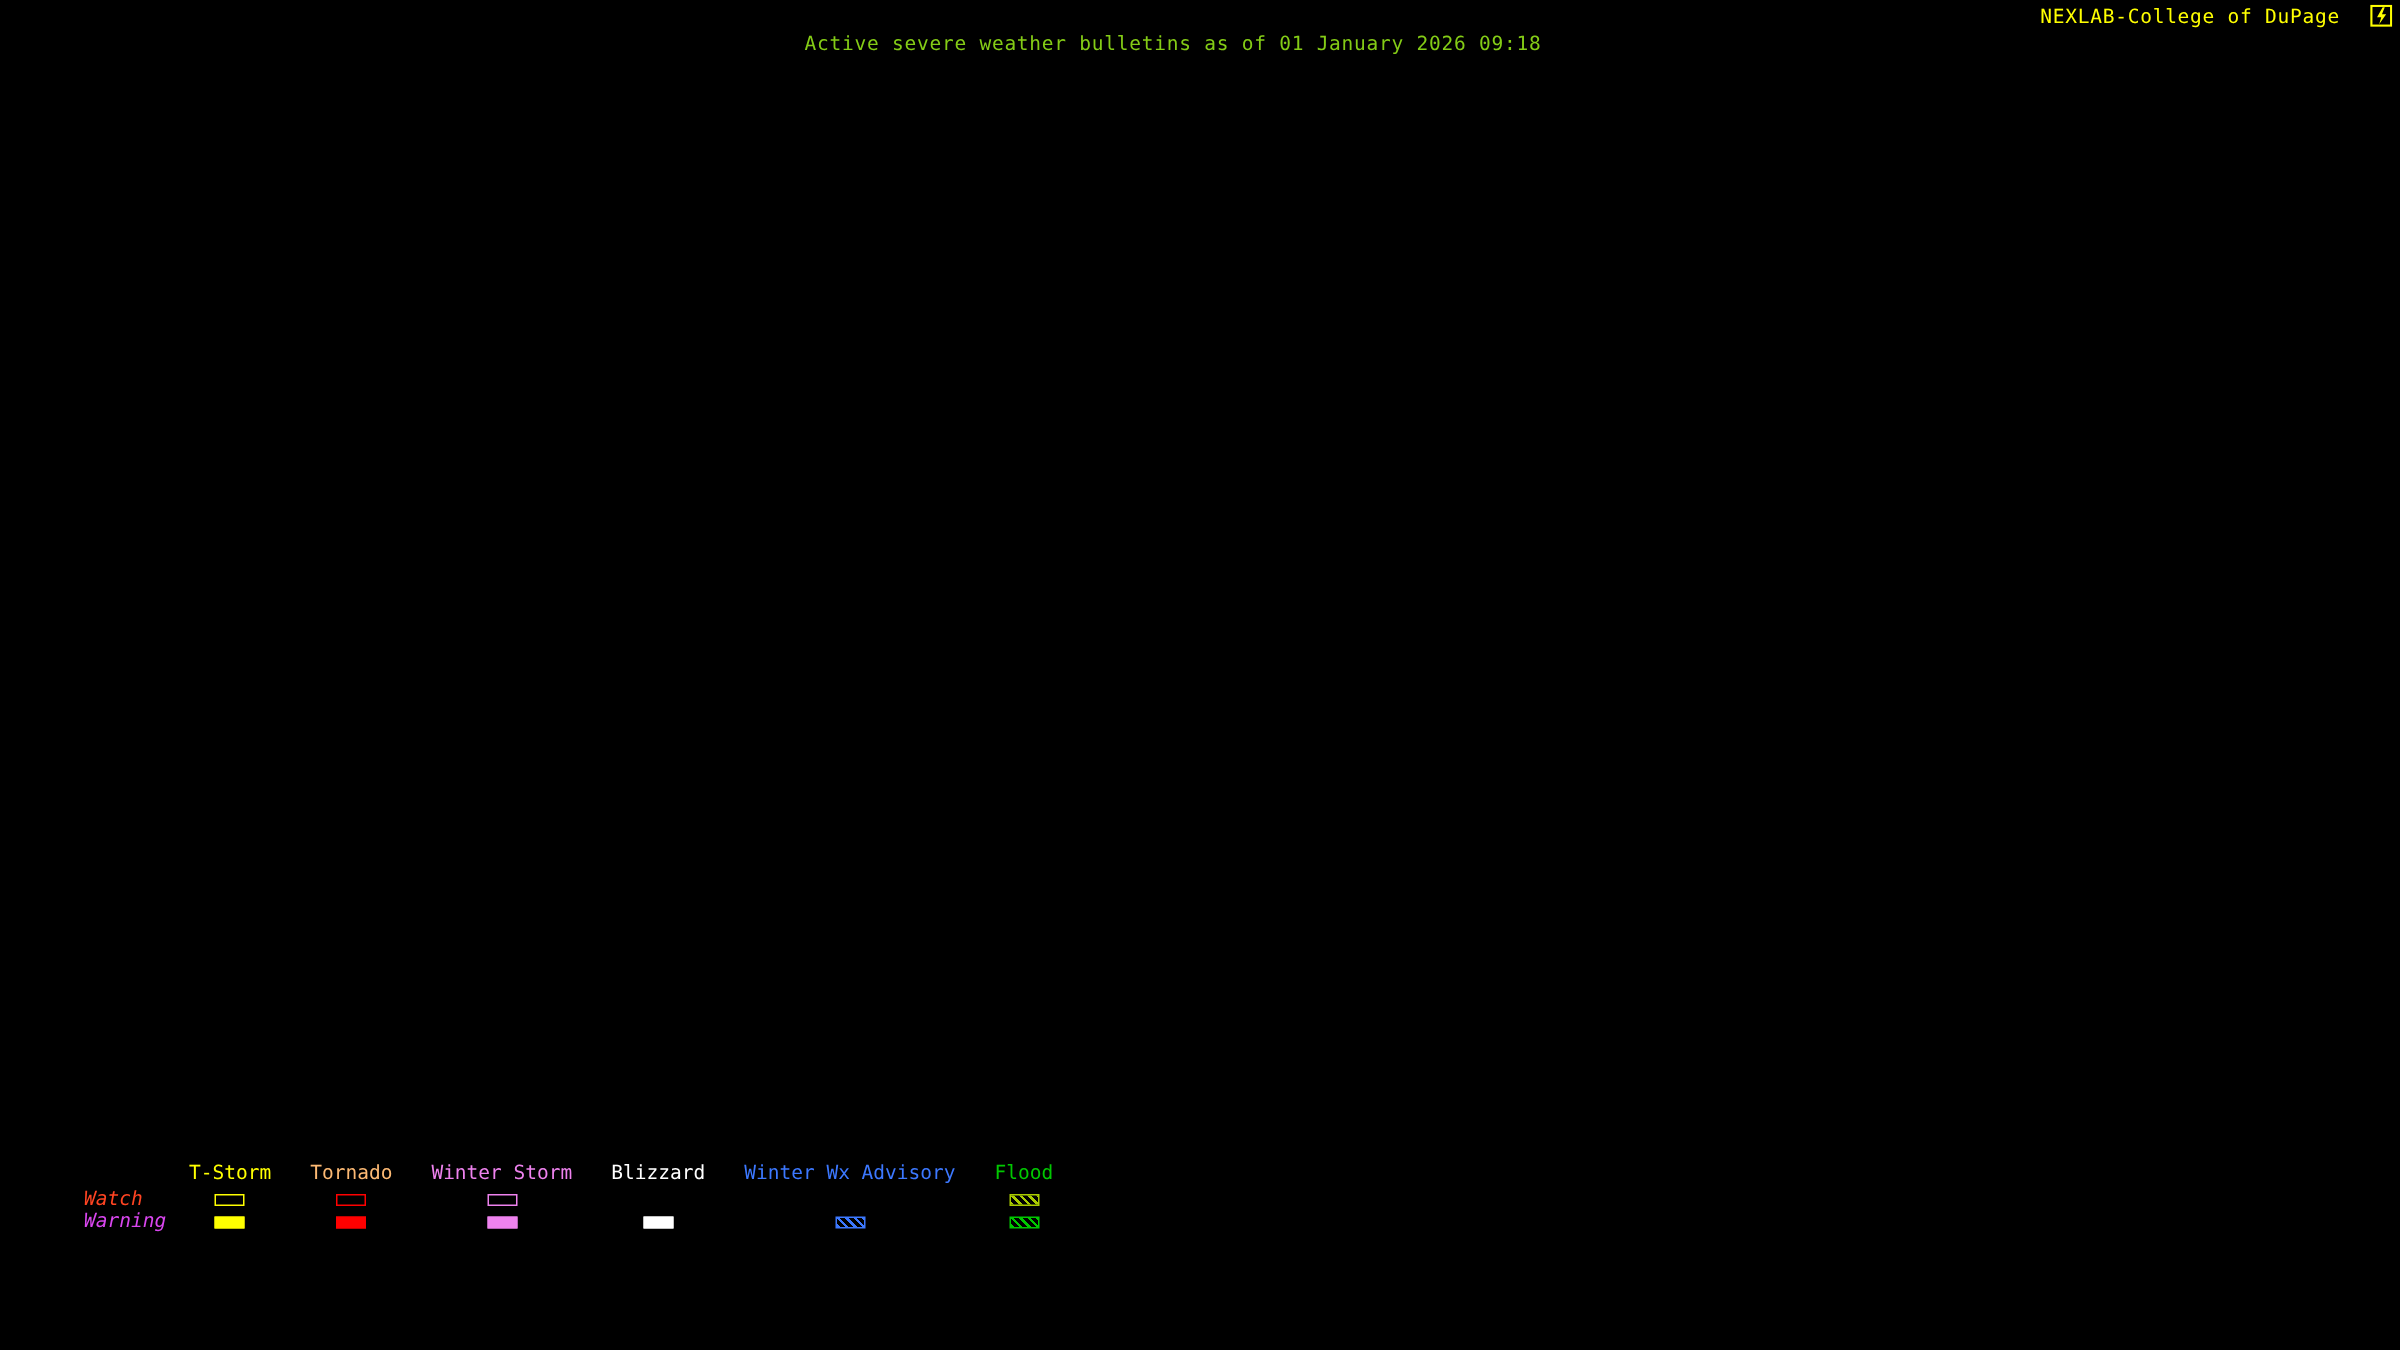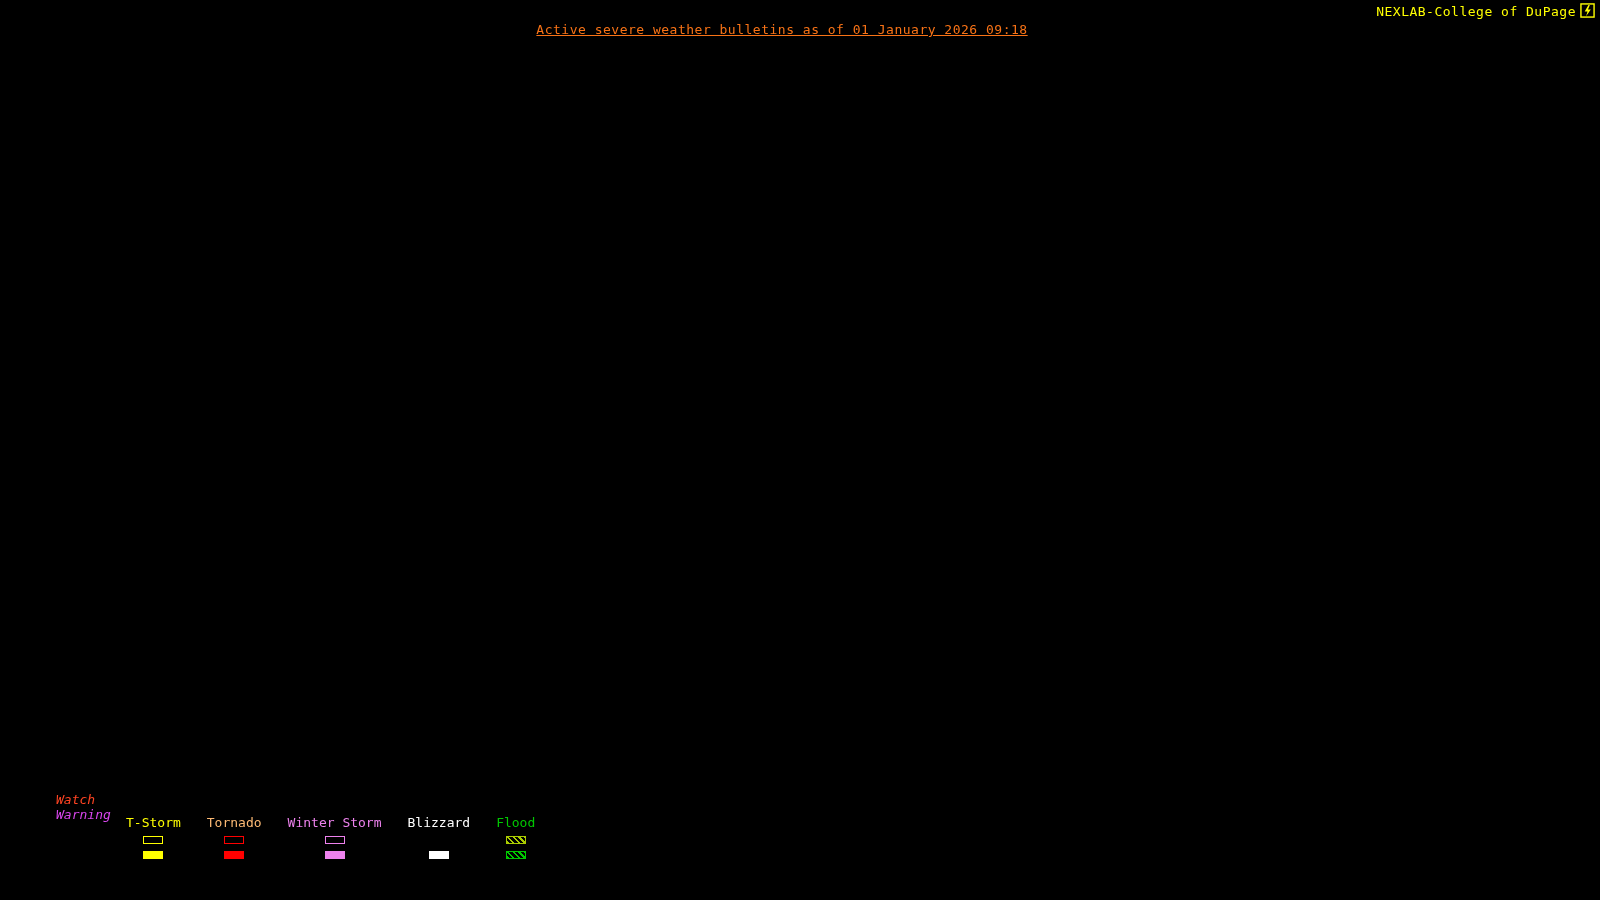--- a/index.html
+++ b/index.html
@@ -9,51 +9,51 @@
   .map-area {
     position:absolute; inset:0; background:#000;
   }
 
   .title {
     position:absolute; top:22px; left:0; right:36px;
     text-align:center; font-size:13px; letter-spacing:0.5px;
   }
 
   .brand {
-    position:absolute; top:4px; right:24px;
+    position:absolute; top:4px; right:40px;
     font-size:13px; letter-spacing:0.5px;
   }
   .brand-icon {
     position:absolute; top:3px; right:5px; width:15px; height:15px;
   }
 
   .legend {
     position:absolute; left:56px; top:776px;
     display:flex; align-items:flex-start;
     font-size:13px;
   }
   .legend-rowlabels { width:70px; }
   .legend-rowlabels .spacer { height:16px; }
   .legend-rowlabels .rowlab { height:15px; line-height:15px;font-style:italic; }
 
   .legend-cols { display:flex; gap:26px; }
-  .legend-col { text-align:center;margin-top:40px; }
+  .legend-col { text-align:center; }
   .col-label { height:16px; line-height:14px; white-space:nowrap; }
   .swatch-cell { height:15px; display:flex; align-items:center; justify-content:center; }
   .swatch {
     display:inline-block; width:20px; height:8px;
     border:1px solid; background-color:transparent;
   }
 </style>
 </head>
 <body>
 
 <div class="map-area"></div>
 
-<div class="title" style="color: #f97316; text-decoration: underline;">Active severe weather bulletins as of 01 January 2026 09:18</div>
+<div class="title" style="color: #84cc16;">Active severe weather bulletins as of 01 January 2026 09:18</div>
 
 <div class="brand" style="color: rgb(255, 255, 0);">NEXLAB-College of DuPage</div>
 <svg class="brand-icon" viewBox="0 0 16 16">
   <rect x="1" y="1" width="14" height="14" fill="none" stroke="#ffff00" stroke-width="1.5"></rect>
   <path d="M9 2 L5 9 L8 9 L6.5 14 L11.5 7 L8.5 7 L10.5 2 Z" fill="#ffff00"></path>
 </svg>
 
 <div class="legend">
   <div class="legend-rowlabels">
     <div class="spacer"></div>
@@ -89,20 +89,27 @@
         </div>
       </div>
       <div class="legend-col">
         <div class="col-label" style="color: rgb(255, 255, 255);">Blizzard</div>
         <div class="swatch-cell"></div>
         <div class="swatch-cell">
           <span class="swatch" style="border-color: rgb(255, 255, 255); background-color: rgb(255, 255, 255);"></span>
         </div>
       </div>
       <div class="legend-col">
+        <div class="col-label" style="color: rgb(60, 120, 255);">Winter Wx Advisory</div>
+        <div class="swatch-cell"></div>
+        <div class="swatch-cell">
+          <span class="swatch" style="border-color: rgb(60, 120, 255); background-image: repeating-linear-gradient(45deg, rgb(60, 120, 255) 0px, rgb(60, 120, 255) 1.5px, transparent 1.5px, transparent 4px);"></span>
+        </div>
+      </div>
+      <div class="legend-col">
         <div class="col-label" style="color: rgb(0, 200, 0);">Flood</div>
         <div class="swatch-cell">
           <span class="swatch" style="border-color: rgb(170, 204, 0); background-image: repeating-linear-gradient(45deg, rgb(170, 204, 0) 0px, rgb(170, 204, 0) 1.5px, transparent 1.5px, transparent 4px);"></span>
         </div>
         <div class="swatch-cell">
           <span class="swatch" style="border-color: rgb(0, 200, 0); background-image: repeating-linear-gradient(45deg, rgb(0, 200, 0) 0px, rgb(0, 200, 0) 1.5px, transparent 1.5px, transparent 4px);"></span>
         </div>
       </div>
     </div>
 </div>

